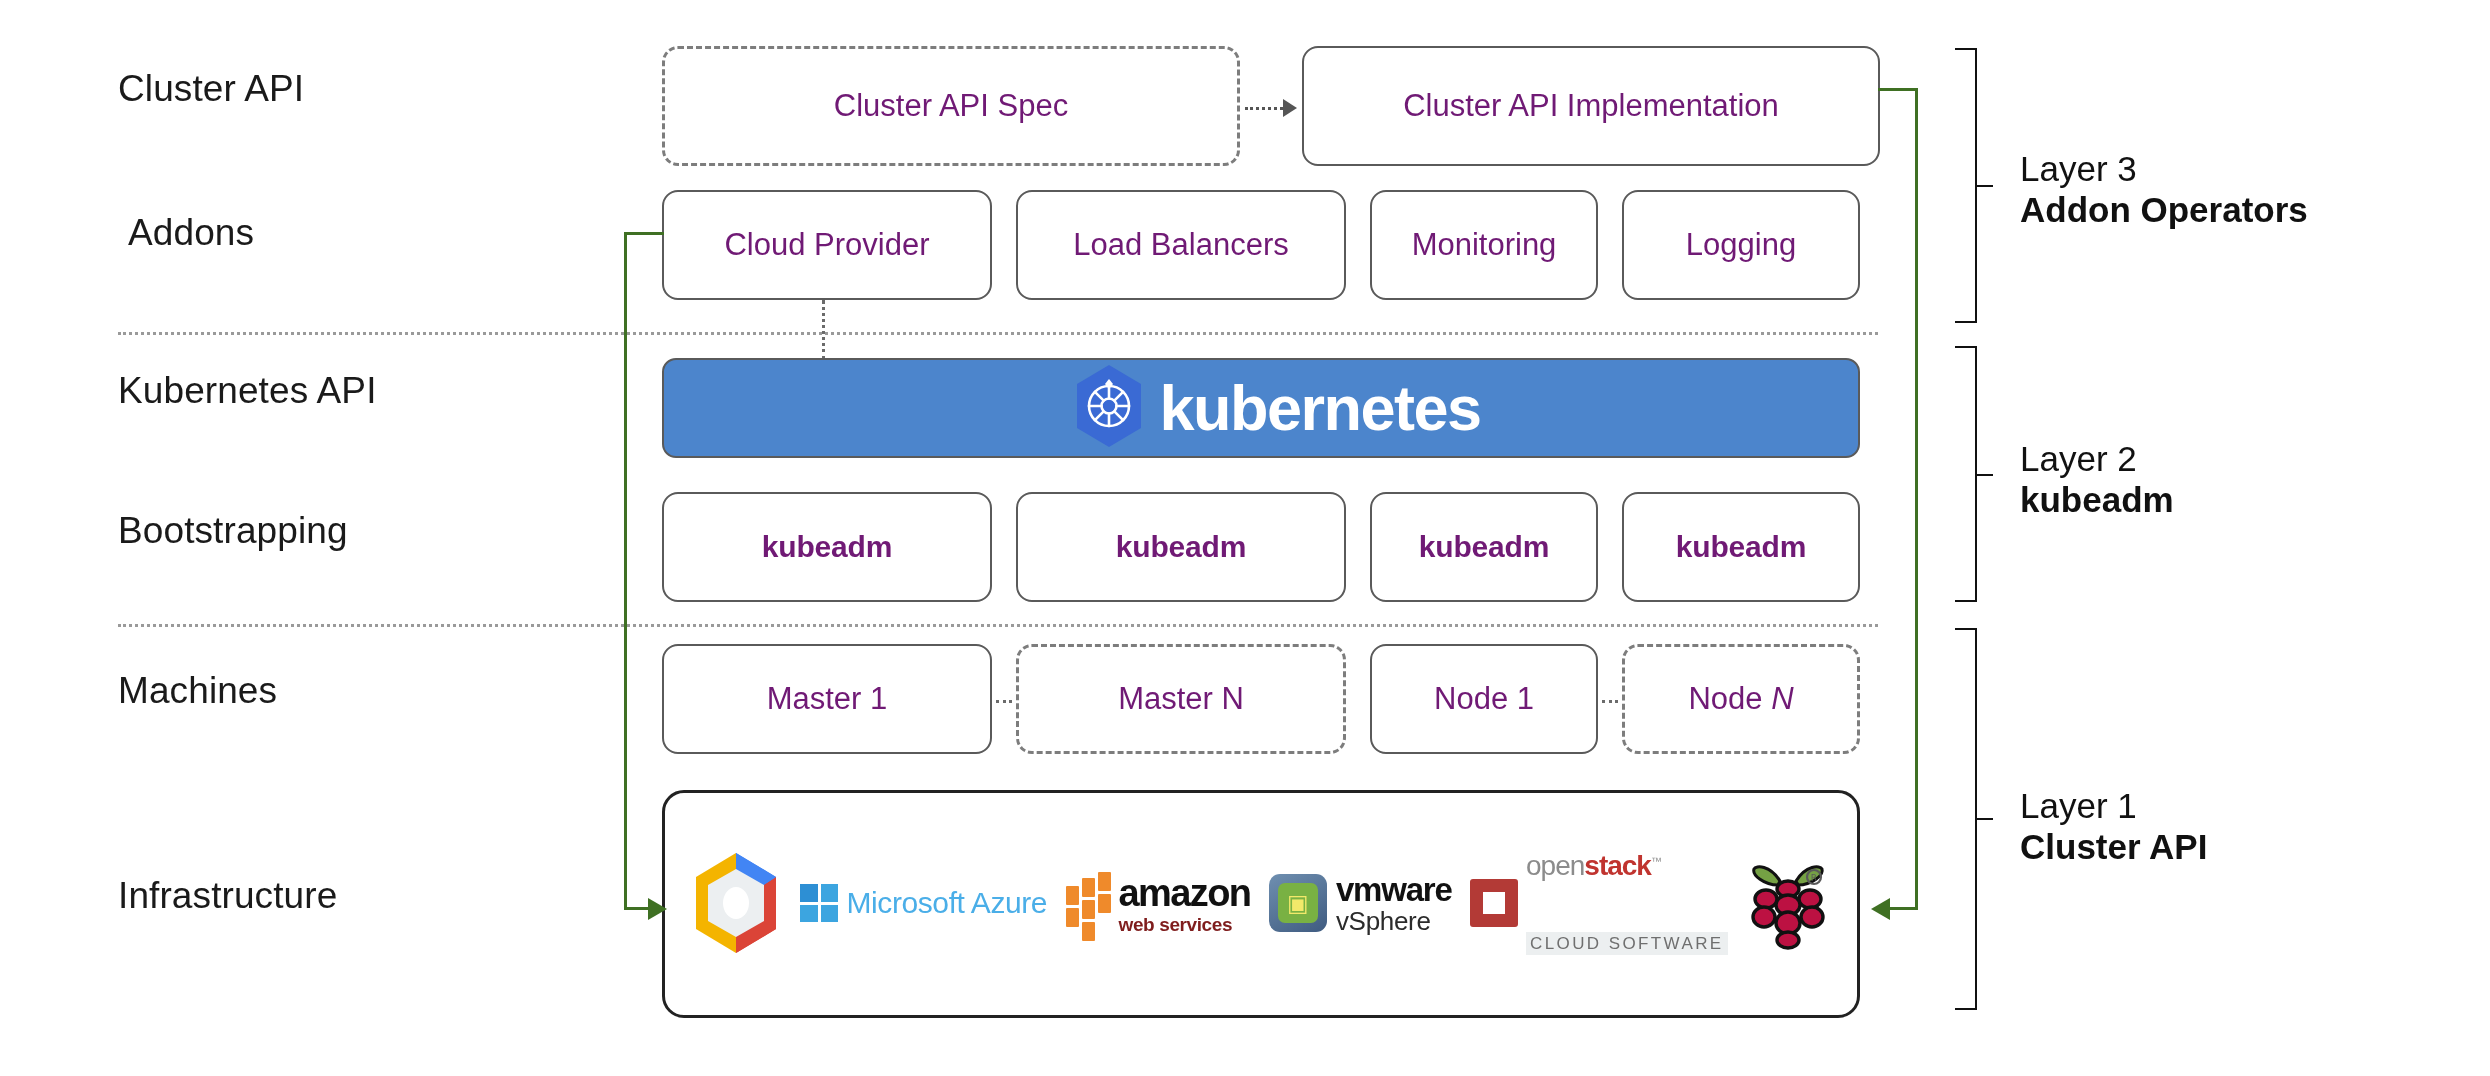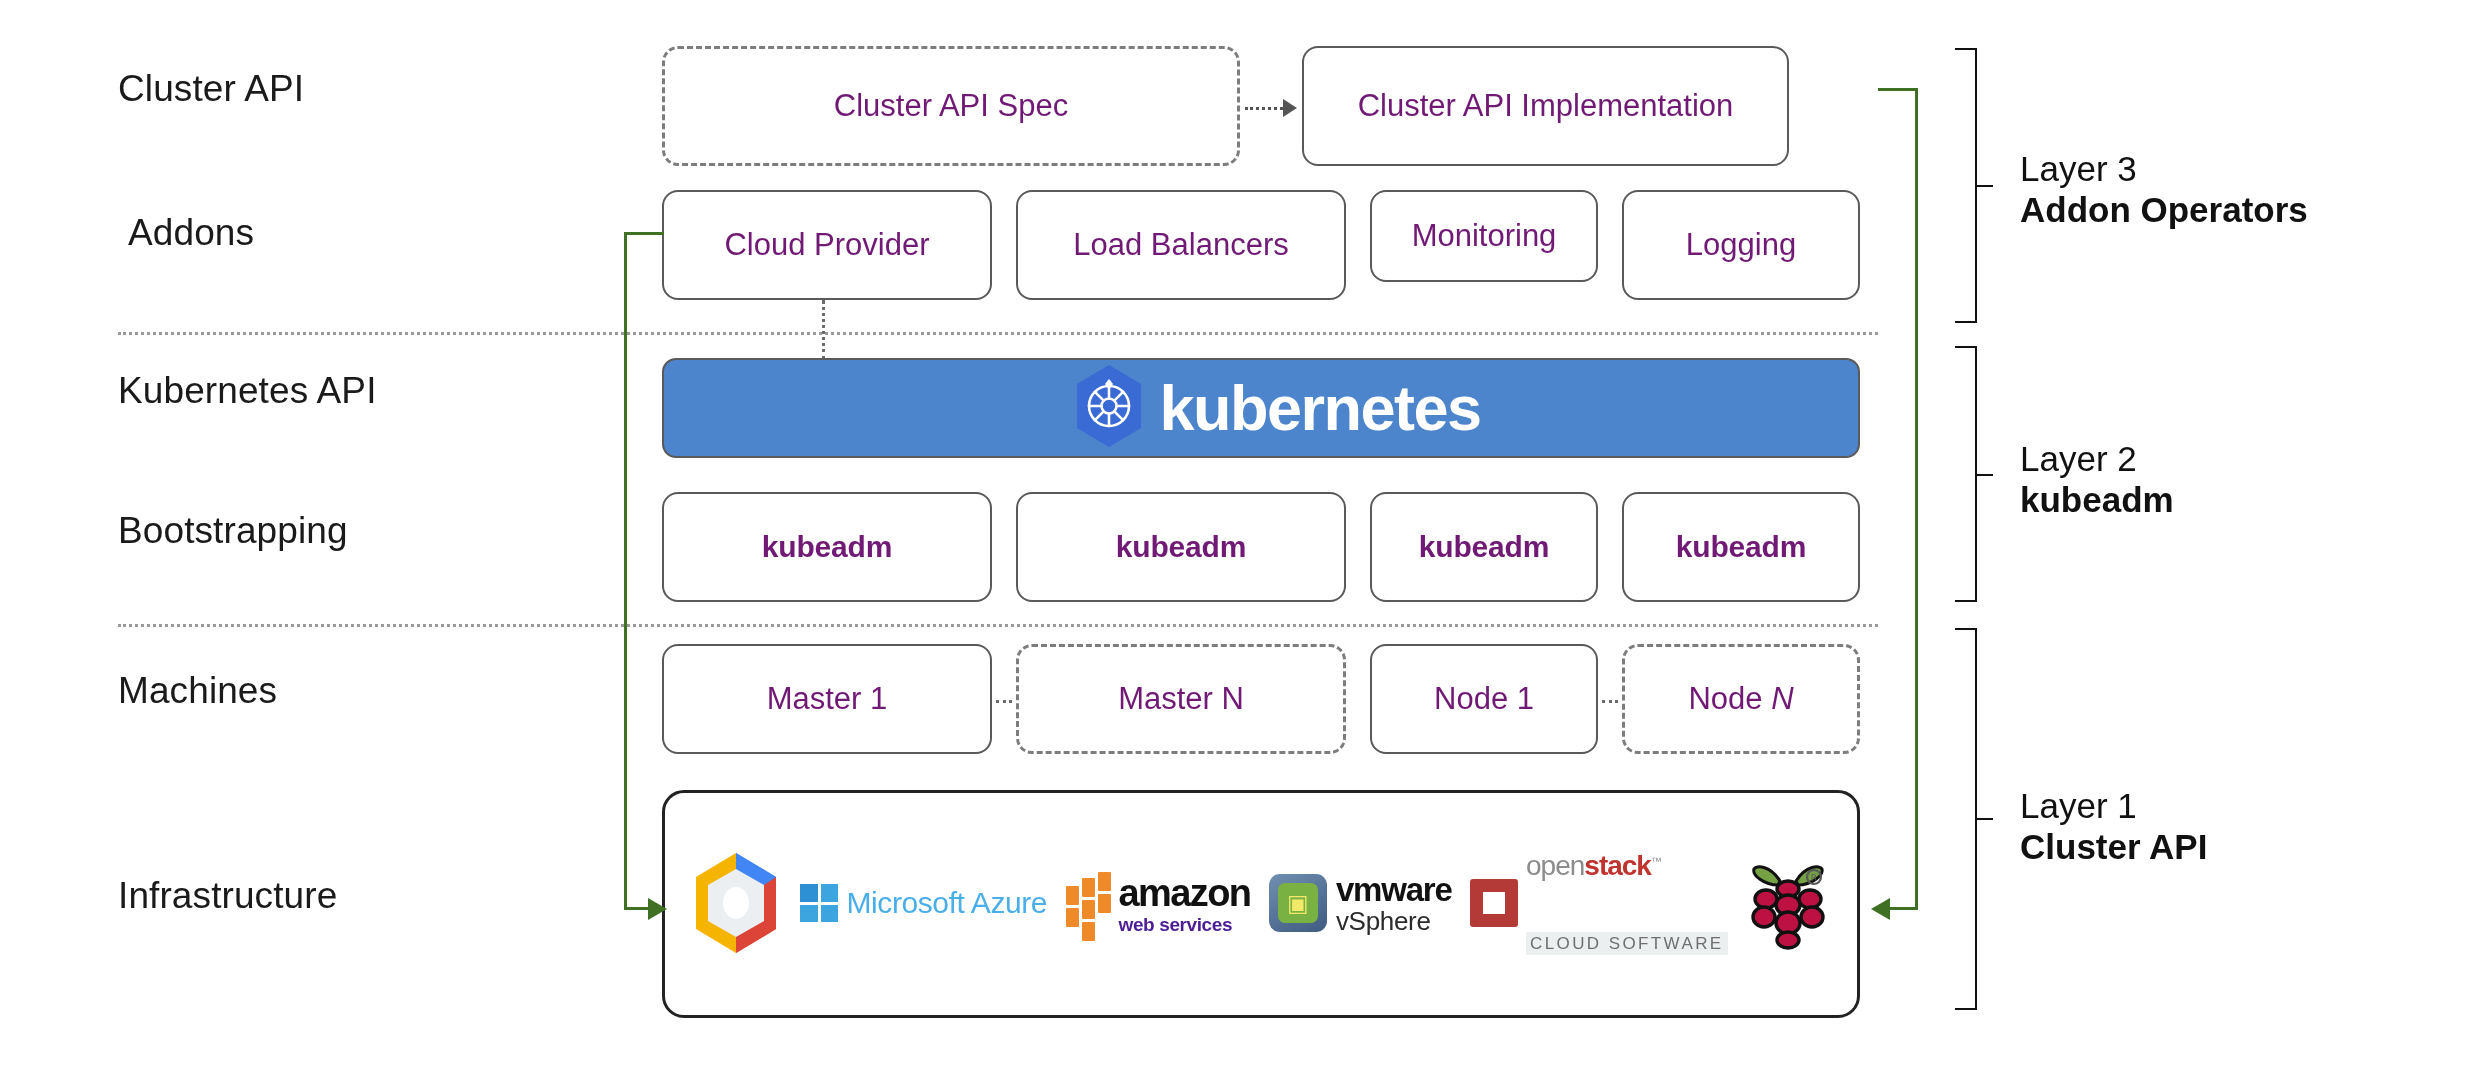--- a/index.html
+++ b/index.html
@@ -141,21 +141,21 @@
   .azure-mark{width:38px;height:38px;display:grid;grid-template-columns:1fr 1fr;grid-template-rows:1fr 1fr;gap:3px;}
   .azure-mark i{background:#3ca5e0;display:block;}
   .azure-mark i:nth-child(1){background:#2d8fd4;}
   .azure-text{color:#4aaee8;font-size:30px;letter-spacing:-.4px;}
   
   .aws{display:flex;align-items:flex-end;gap:7px;}
   .aws-cubes{width:46px;height:62px;position:relative;}
   .aws-cubes span{position:absolute;background:#ef8a2b;width:13px;height:19px;border-radius:1px;}
   .aws-txt{display:flex;flex-direction:column;line-height:1;}
   .aws-amazon{font-size:38px;font-weight:bold;letter-spacing:-1.6px;color:#111;}
-  .aws-ws{font-size:19px;font-weight:bold;letter-spacing:-.4px;color:#4c1d95;margin-top:3px;}
+  .aws-ws{font-size:19px;font-weight:bold;letter-spacing:-.4px;color:#7f1d1d;margin-top:3px;}
   
   .vmw{display:flex;align-items:center;gap:9px;}
   .vmw-mark{
     width:58px;height:58px;border-radius:11px;
     background:linear-gradient(150deg,#6f8fb0,#3f5b80);
     display:flex;align-items:center;justify-content:center;
   }
   .vmw-inner{
     width:40px;height:40px;border-radius:7px;
     background:#79b143;display:flex;align-items:center;justify-content:center;
@@ -194,31 +194,31 @@
   <div class="abs row-label" style="left:118px;top:670px;">Machines</div>
   <div class="abs row-label" style="left:118px;top:875px;">Infrastructure</div>
 
   <div class="abs box dashed" style="left:662px;top:46px;width:578px;height:120px;">
     <span>Cluster API Spec</span>
   </div>
 
   <div class="abs spec-dots" style="left:1245px;top:107px;width:38px;"></div>
   <div class="abs spec-arrow" style="left:1283px;top:99px;"></div>
 
-  <div class="abs box" style="left:1302px;top:46px;width:487px;height:120px;">
+  <div class="abs box" style="left:1302px;top:46px;width:578px;height:120px;">
     <span>Cluster API Implementation</span>
   </div>
 
   <div class="abs box" style="left:662px;top:190px;width:330px;height:110px;">
     <span>Cloud Provider</span>
   </div>
   <div class="abs box" style="left:1016px;top:190px;width:330px;height:110px;">
     <span>Load Balancers</span>
   </div>
-  <div class="abs box" style="left:1370px;top:190px;width:228px;height:92px;">
+  <div class="abs box" style="left:1370px;top:190px;width:228px;height:110px;">
     <span>Monitoring</span>
   </div>
   <div class="abs box" style="left:1622px;top:190px;width:238px;height:110px;">
     <span>Logging</span>
   </div>
 
   <div class="abs dotted-rule" style="left:118px;top:332px;width:1760px;"></div>
 
   <div class="abs dotted-v" style="left:822px;top:300px;height:60px;"></div>
 

